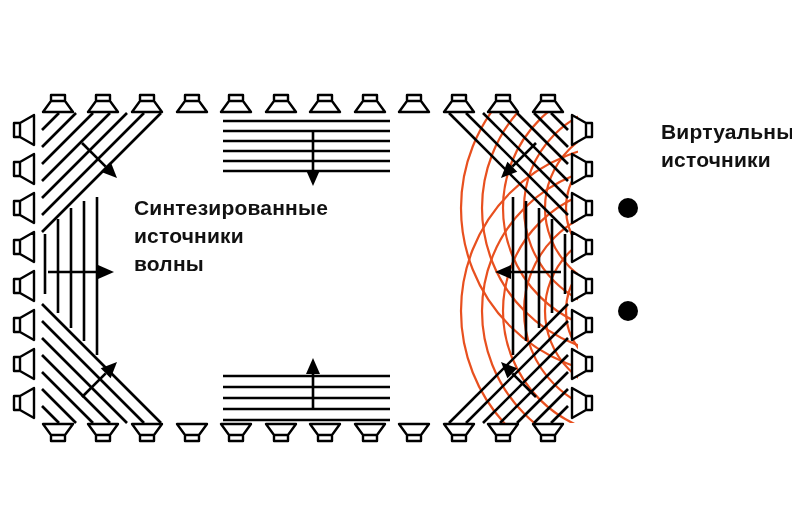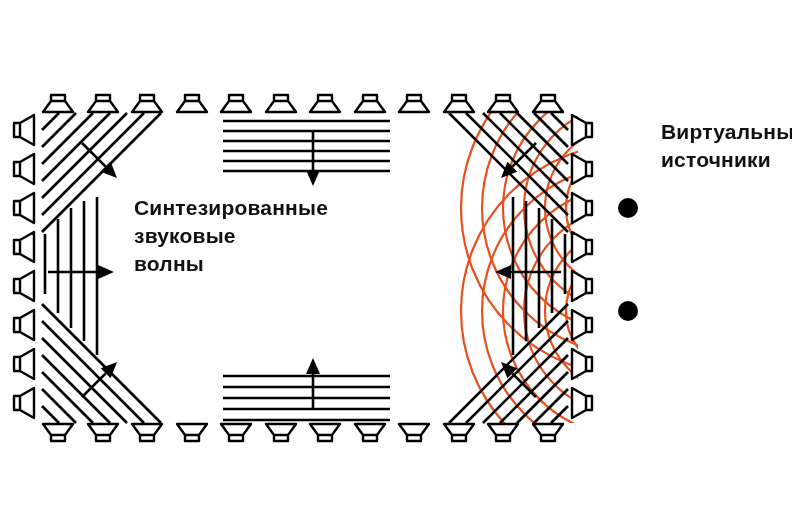--- a/index.html
+++ b/index.html
@@ -167,17 +167,17 @@
         <path d="M586 240 h6 v14 h-6 Z M586 240 v14 l-14 8 v-30 Z" fill="#ffffff" stroke="#000000" stroke-width="2.4" stroke-linejoin="round"></path>
         <path d="M586 279 h6 v14 h-6 Z M586 279 v14 l-14 8 v-30 Z" fill="#ffffff" stroke="#000000" stroke-width="2.4" stroke-linejoin="round"></path>
         <path d="M586 318 h6 v14 h-6 Z M586 318 v14 l-14 8 v-30 Z" fill="#ffffff" stroke="#000000" stroke-width="2.4" stroke-linejoin="round"></path>
         <path d="M586 357 h6 v14 h-6 Z M586 357 v14 l-14 8 v-30 Z" fill="#ffffff" stroke="#000000" stroke-width="2.4" stroke-linejoin="round"></path>
         <path d="M586 396 h6 v14 h-6 Z M586 396 v14 l-14 8 v-30 Z" fill="#ffffff" stroke="#000000" stroke-width="2.4" stroke-linejoin="round"></path>
         <circle cx="628" cy="208" r="10" fill="#000000"></circle>
         <circle cx="628" cy="311" r="10" fill="#000000"></circle>
       </g>
     </svg>
   <div class="label label-synth">Синтезированные
-звуковые
+источники
 волны</div>
   <div class="label label-virtual">Виртуальные
 источники</div>
 </div>
 
 </body></html>

